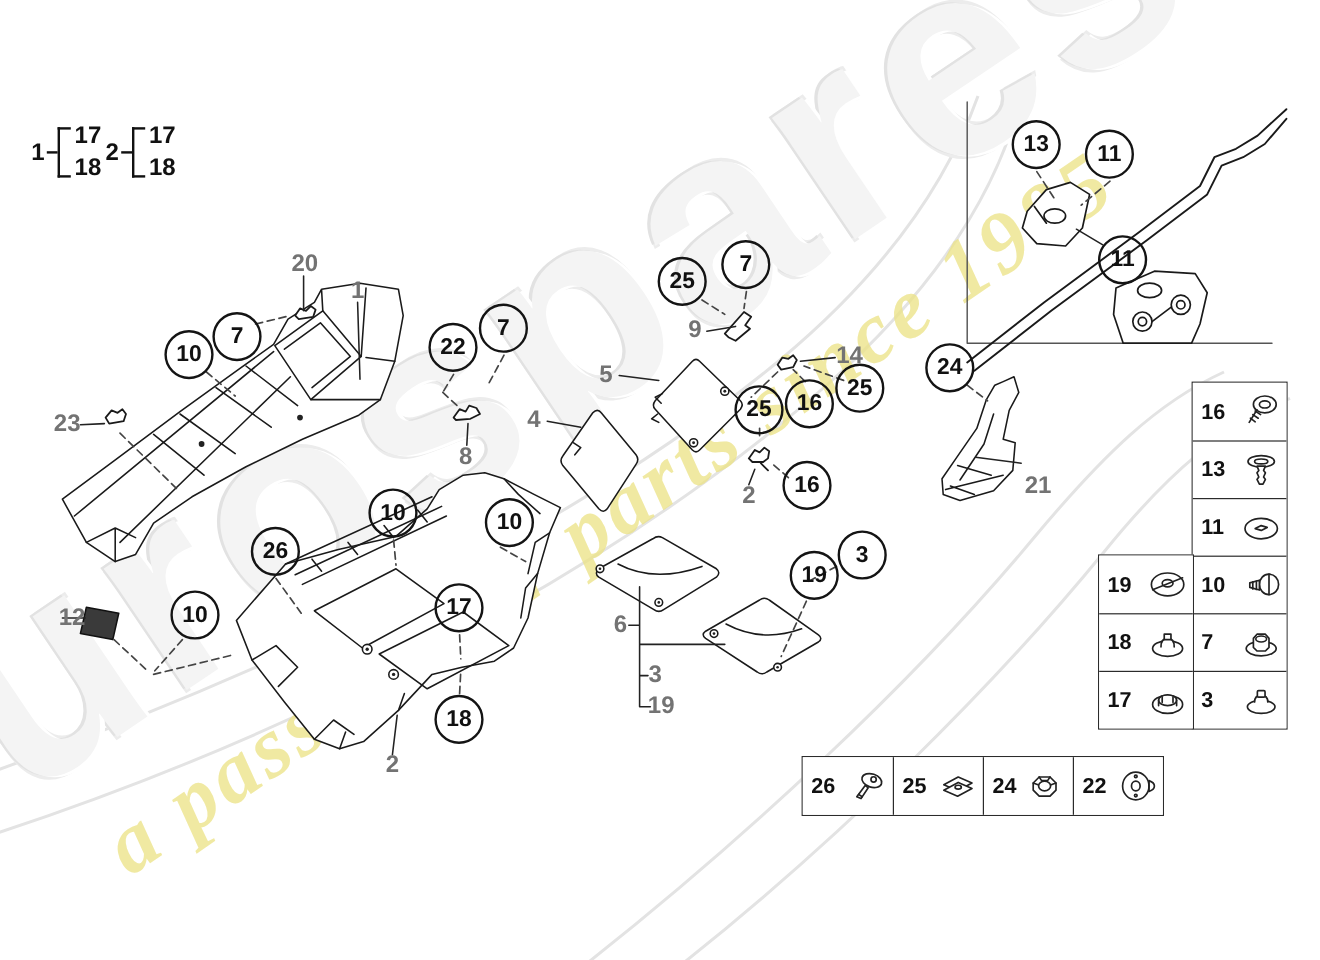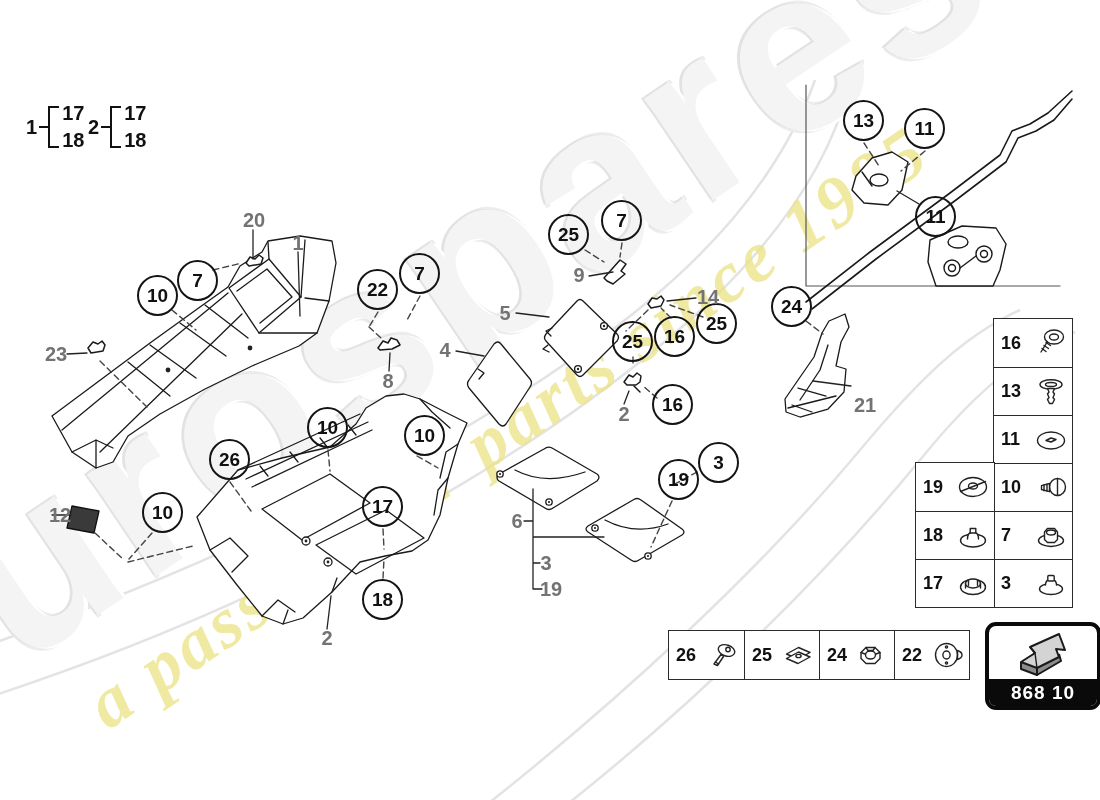--- a/index.html
+++ b/index.html
@@ -385,25 +385,14 @@
             <ellipse cx="15.5" cy="16" rx="11" ry="11.5"></ellipse>
             <ellipse cx="15.5" cy="16" rx="3.6" ry="4"></ellipse>
             <circle cx="15.5" cy="8" r="1.1"></circle>
             <circle cx="15.5" cy="24" r="1.1"></circle>
             <path fill="none" d="M26.5,11.5 q4.5,1.5 4.5,4.5 q0,3 -4.5,4.5 M26.5,11.5 v9"></path>
           </svg>
         </div>
       </div>
     </div>
 
-  <div class="code-box">
-    <div class="code-top">
-      <svg width="68" height="46" viewBox="0 0 68 46" fill="none" stroke="#1a1a1a" stroke-width="2" stroke-linejoin="round">
-        <path d="M12,32 L12,39 L28,45 L28,38" fill="#8c8c8c"></path>
-        <path d="M28,38 L28,45 L52,31 L50,24" fill="#8c8c8c"></path>
-        <path d="M12,32 L26,23 L21,17 L50,4 L56,20 L47,19 L50,27 L28,38 Z" fill="#d4d4d4"></path>
-        <path d="M26,23 L28,38 M21,17 L26,23" fill="none" stroke-width="1.4"></path>
-      </svg>
-    </div>
-    <div class="code-band">868 10</div>
-  </div>
 
 </div>
 
 </body></html>

